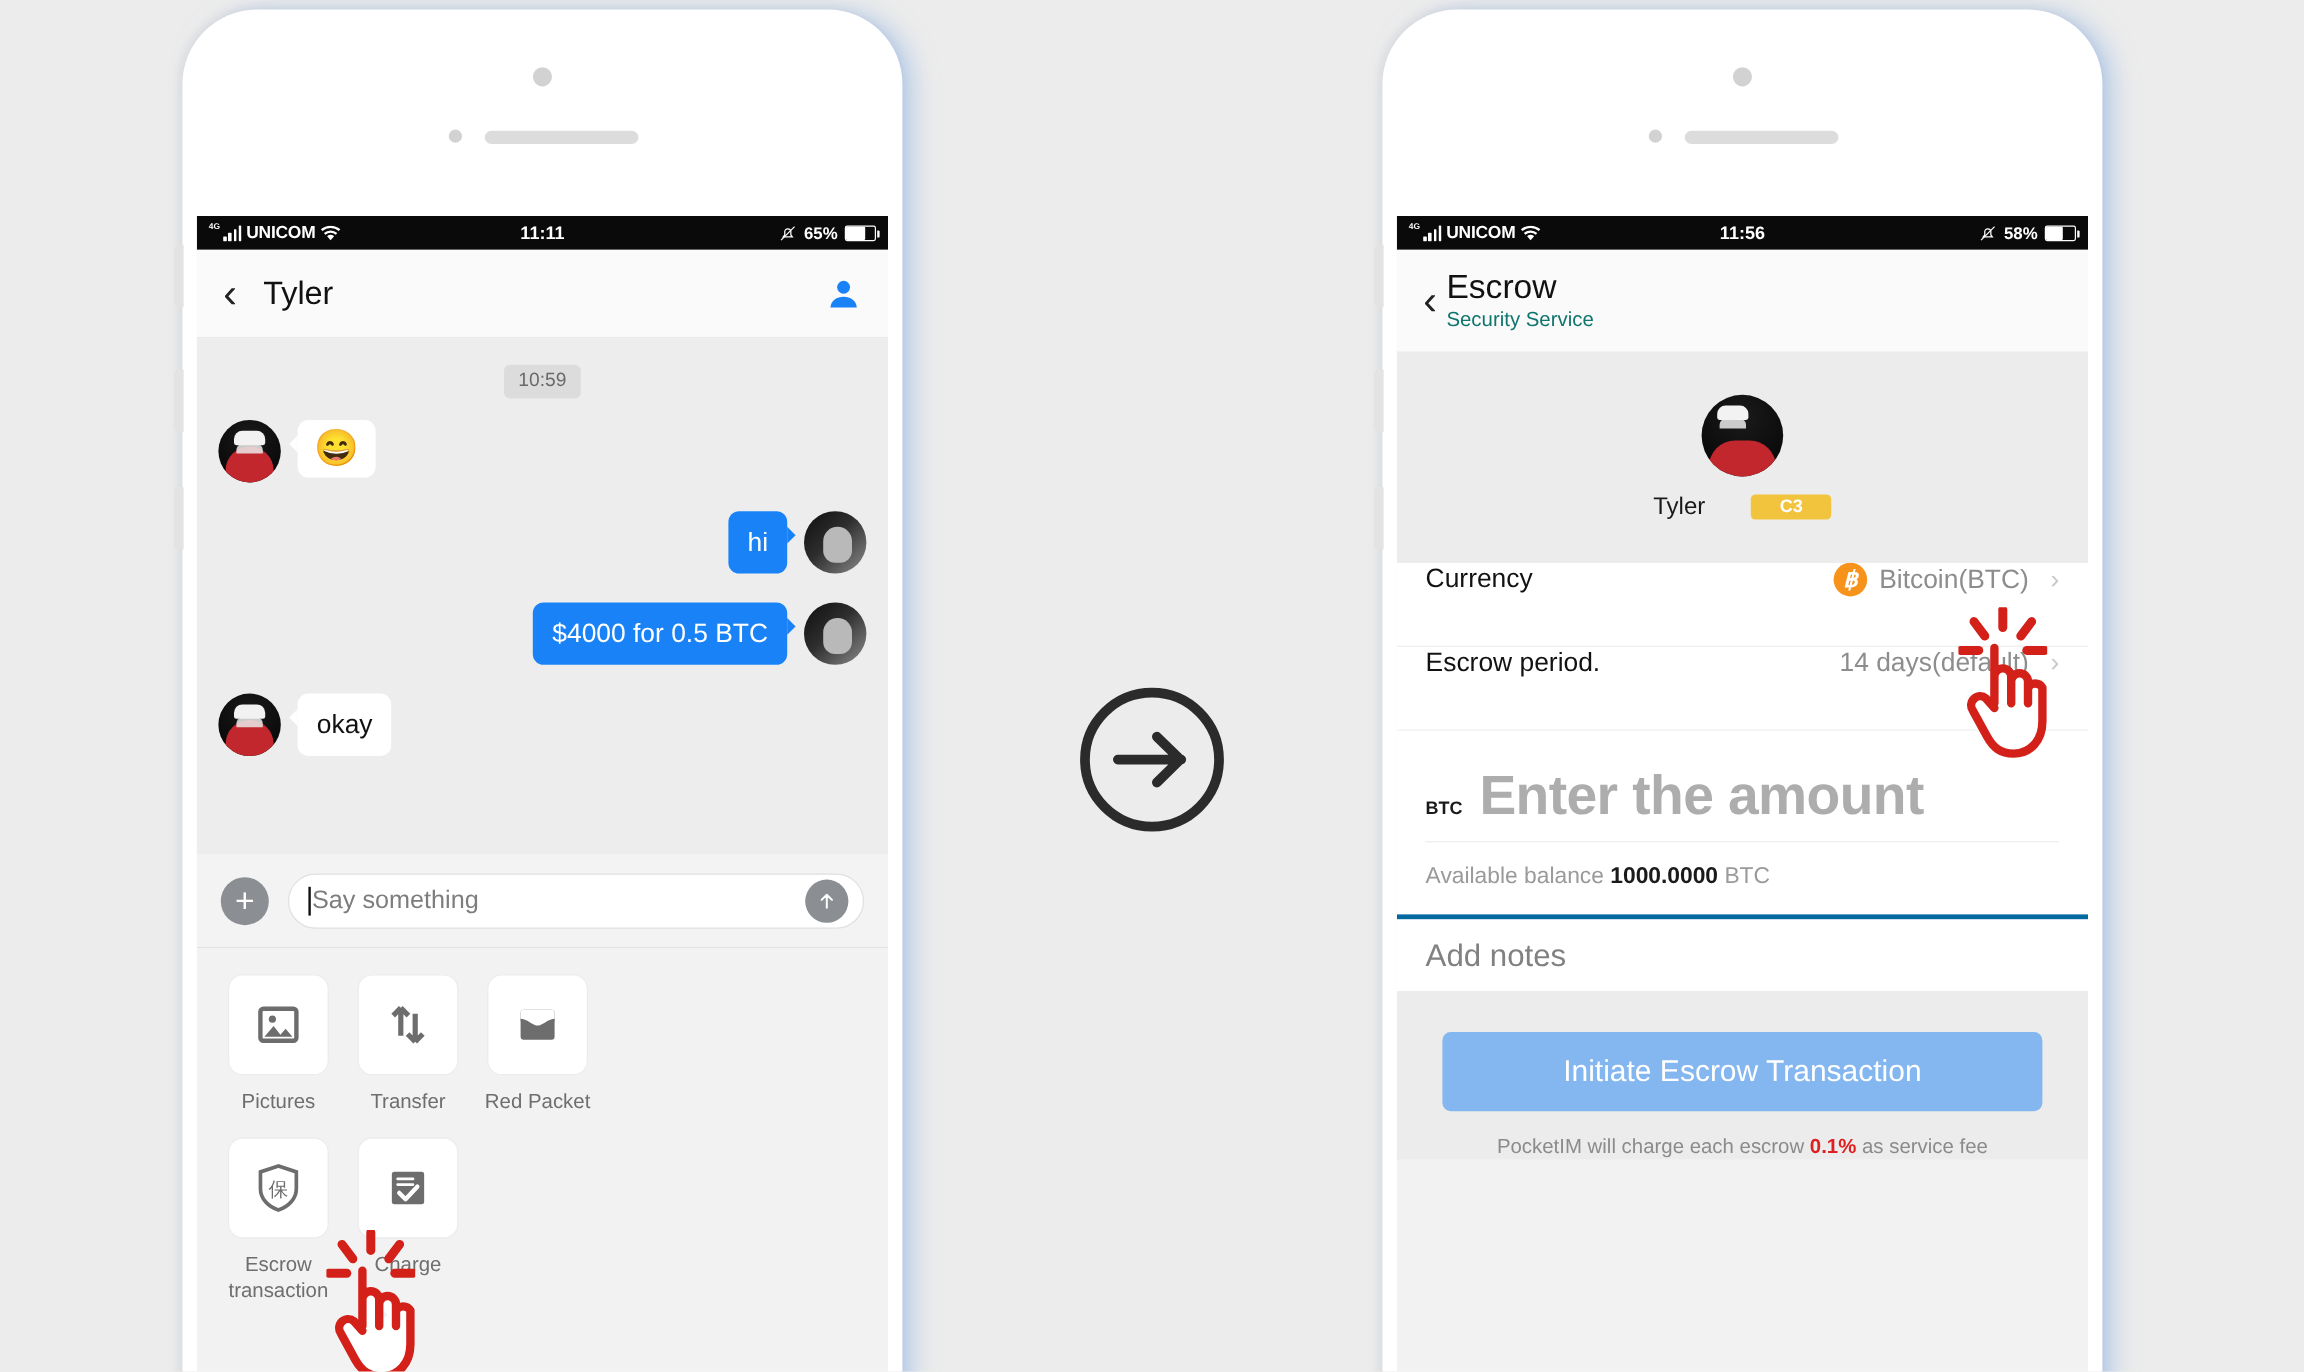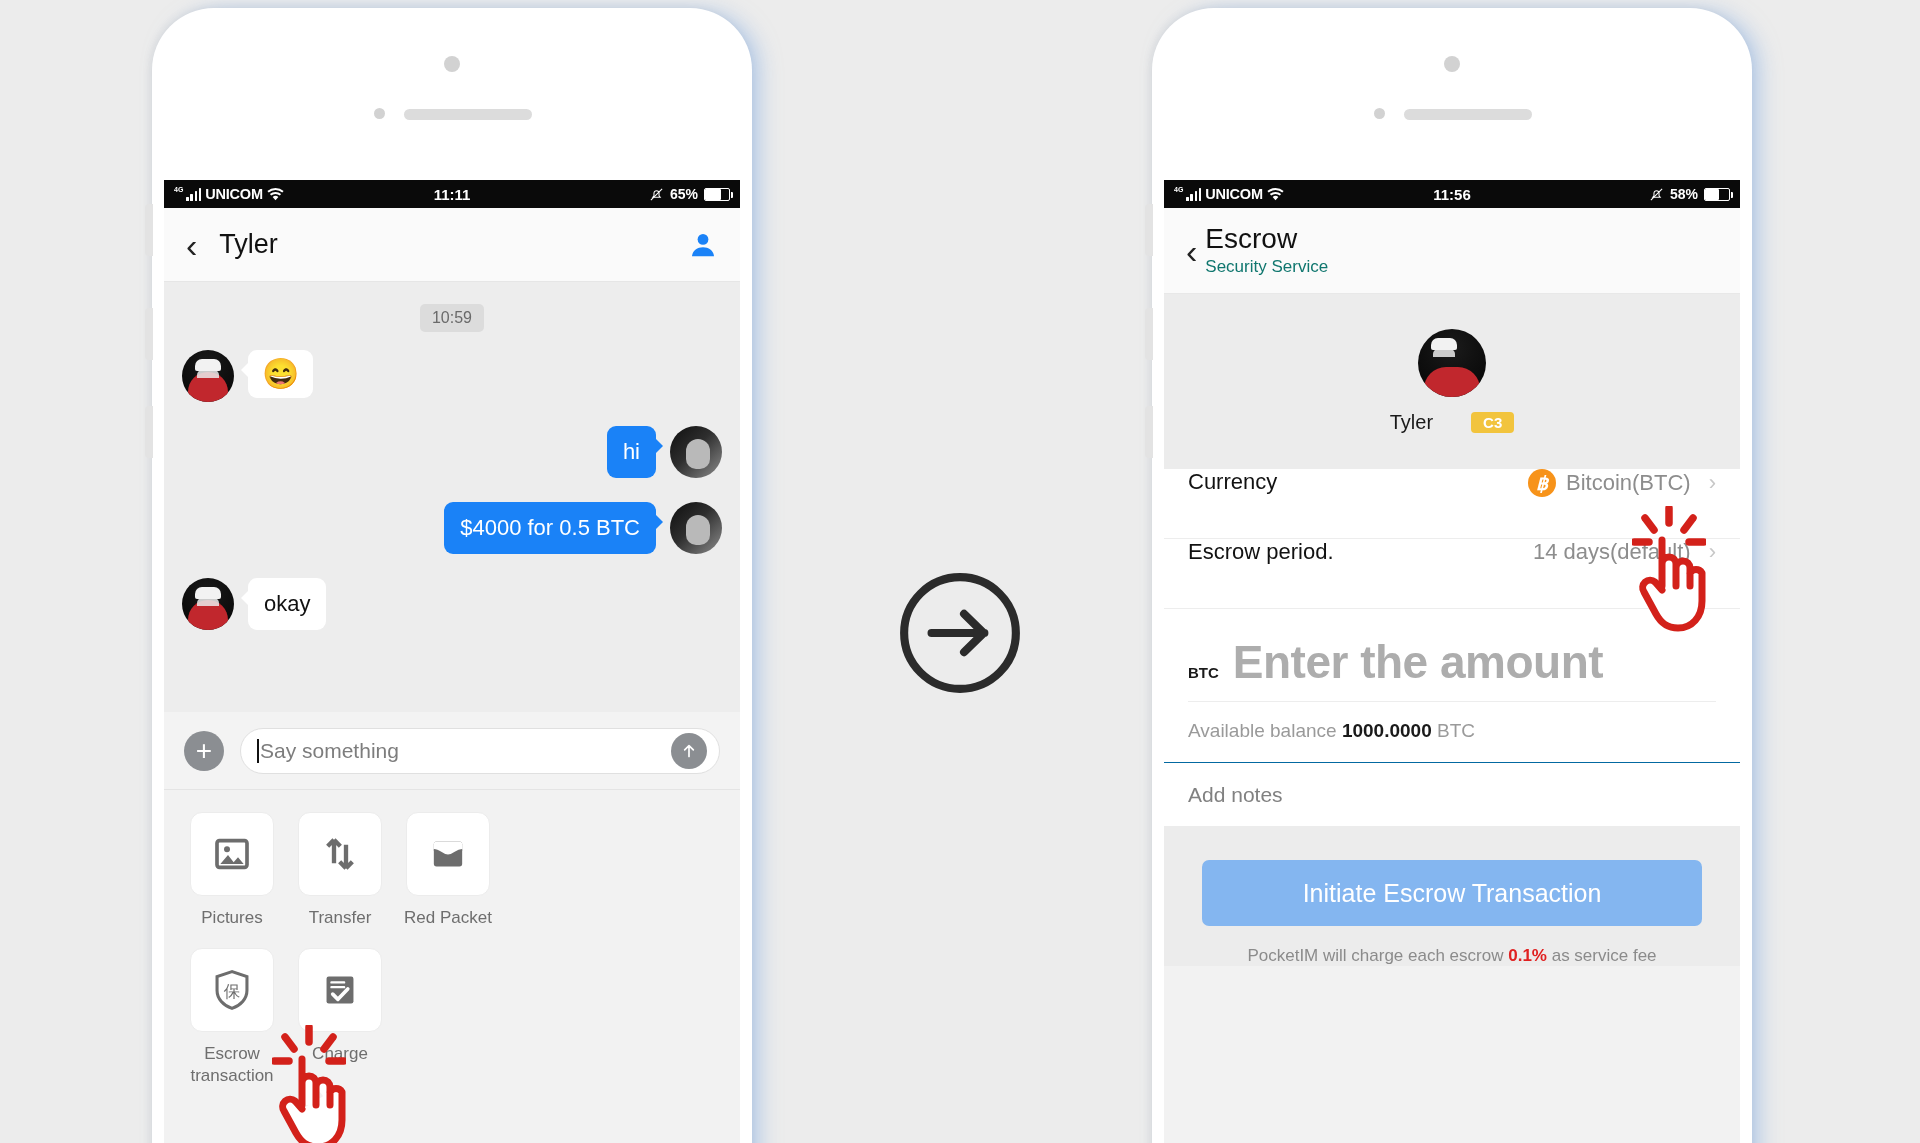--- a/index.html
+++ b/index.html
@@ -172,21 +172,21 @@
   .profile {
     background: #ececec; height: 175px;
     display: flex; flex-direction: column; align-items: center; justify-content: center;
     position: relative;
   }
   .profile .avatar { width: 68px; height: 68px; }
   .profile-row { display: flex; align-items: center; margin-top: 14px; }
   .profile-name { font-size: 20px; color: #1a1a1a; }
   .badge {
     margin-left: 38px; background: #f2c43d; color: #fff; font-size: 15px;
-    font-weight: bold; border-radius: 4px; padding: 3px 12px; line-height: 1;
+    font-weight: bold; border-radius: 4px; padding: 3px 24px; line-height: 1;
   }
 
   .card { background: #fff; }
   .row {
     display: flex; align-items: flex-start; justify-content: space-between;
     padding: 0 24px; height: 70px; font-size: 22px; color: #121212;
     border-bottom: 1px solid #ededed; cursor: pointer;
   }
   .row .val { color: #8d8d8d; display: flex; align-items: center; gap: 10px; }
   .btc-coin {
@@ -196,21 +196,21 @@
   }
   .chev { color: #c8c8c8; font-size: 22px; margin-left: 8px; }
 
   .amount-block { background: #fff; padding: 26px 24px 0; }
   .amount-line { display: flex; align-items: baseline; gap: 14px; padding-bottom: 12px; border-bottom: 1px solid #ededed; }
   .amt-unit { font-size: 15px; font-weight: bold; color: #1a1a1a; }
   .amt-ph { font-size: 46px; font-weight: bold; color: #adadad; letter-spacing: -.5px; }
   .balance { font-size: 19px; color: #9a9a9a; padding: 18px 0 20px; }
   .balance b { color: #1a1a1a; }
   .notes { background: #fff; padding: 2px 24px; height: 64px; display: flex; align-items: center;
-           font-size: 21px; color: #818181; border-top: 1px solid #0369a1; cursor: text; }
+           font-size: 26px; color: #818181; border-top: 4px solid #0369a1; cursor: text; }
 
   .footer { background: #ececec; padding: 34px 38px 0; }
   .cta {
     width: 100%; height: 66px; background: #84b6f0; color: #fff;
     border: none; border-radius: 7px; font-size: 25px;
     font-family: "Liberation Sans", sans-serif; cursor: pointer;
   }
   .fee { text-align: center; font-size: 17px; color: #8b8b8b; margin-top: 20px; }
   .fee b { color: #e02020; }
 

